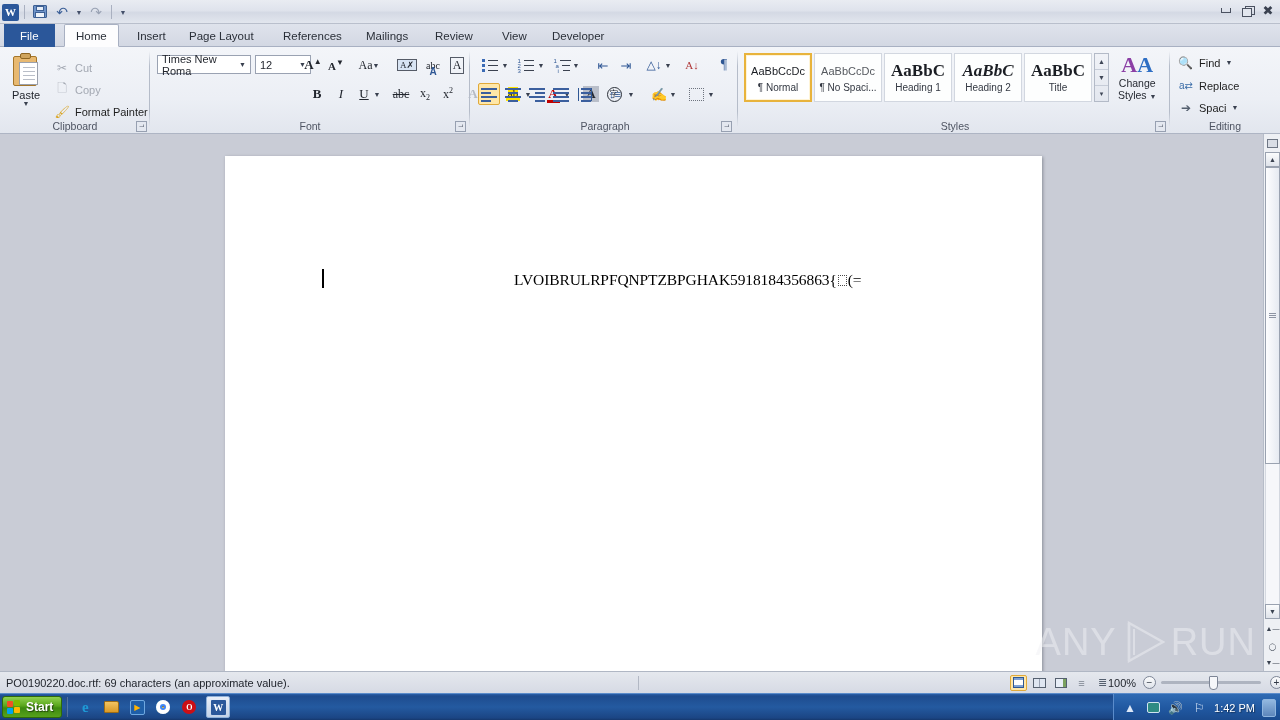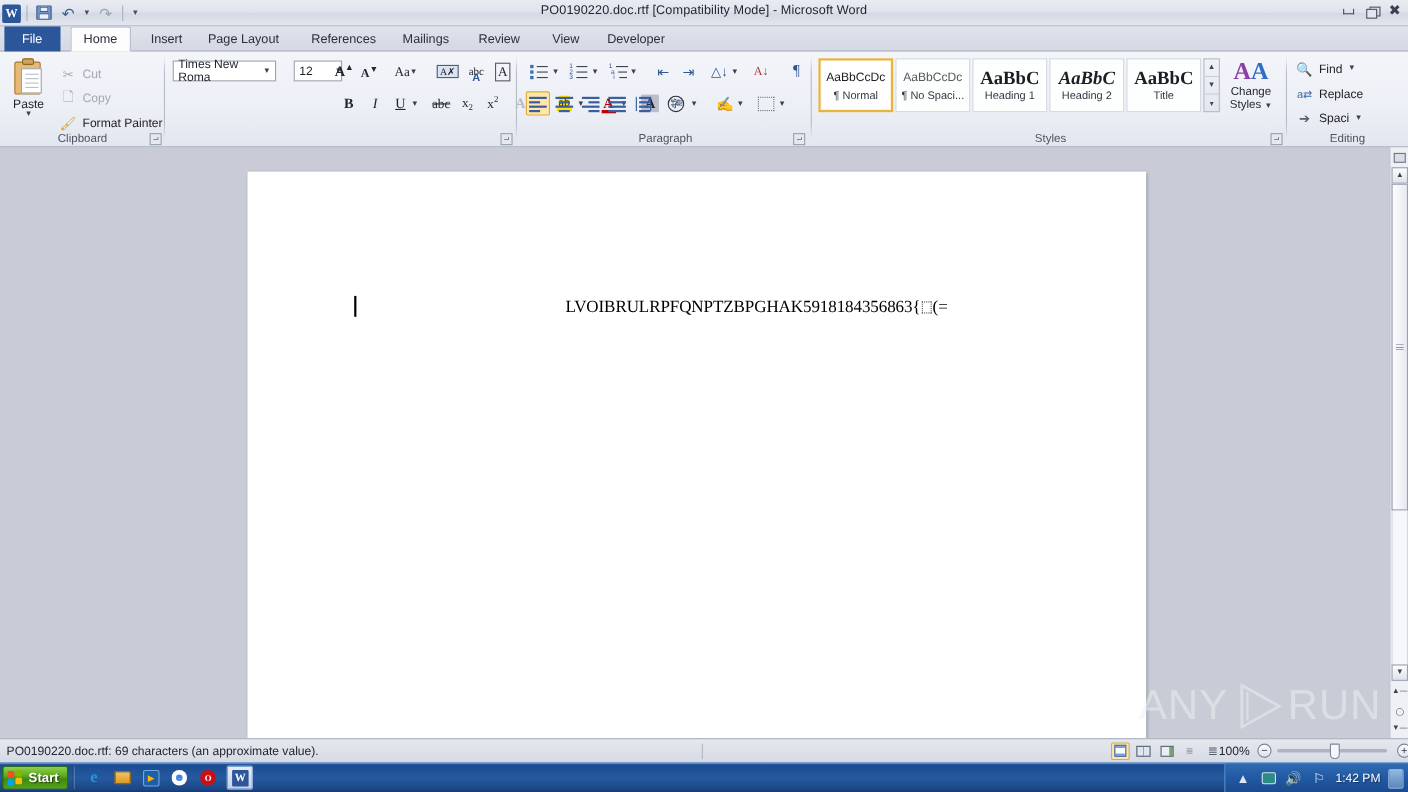--- a/index.html
+++ b/index.html
@@ -330,21 +330,20 @@
         </div>
       <div class="qat-btn">
           <span class="arrow-glyph arrow-dim">↷</span>
         </div>
       <div class="qat-sep"></div>
       <div class="qat-btn" style="width:12px">
           <span class="tiny-caret">▼</span>
         </div>
     </div>
 
-    <div class="title-text">PO0190220.doc.rtf [Compatibility Mode]  -  Microsoft Word</div>
 
     <div class="wincontrols">
       <div class="wc">
           <span class="wc-min"></span>
         </div>
       <div class="wc">
           <span class="wc-rest"></span>
         </div>
       <div class="wc">
           <span class="wc-close">✖</span>
@@ -393,21 +392,21 @@
       <div class="group-label" style="left:0; width:150px;">Clipboard</div>
       <div class="dlg-launch" style="left:136px;"></div>
       <div class="group-div" style="left:149px;"></div>
     </div>
 
     <div class="group" style="left:150px; width:320px;">
       <div class="combo" style="left:7px; top:8px; width:94px;">
         <span>Times New Roma</span>
         <span class="cb-caret">▼</span>
       </div>
-      <div class="combo" style="left:105px; top:8px; width:44px;margin-left:12px;">
+      <div class="combo" style="left:105px; top:8px; width:56px;">
         <span>12</span>
         <span class="cb-caret">▼</span>
       </div>
 
       <div class="rb" style="left:152px; top:7px;">
           <span class="grow-i">A<sup>▲</sup></span>
         </div>
       <div class="rb" style="left:175px; top:7px;">
           <span class="grow-i" style="font-size:11px">A<sup>▼</sup></span>
         </div>
@@ -472,20 +471,21 @@
       <div class="rb" style="left:412px; top:36px; min-width:10px;">
           <span class="caret-sm">▼</span>
         </div>
       <div class="rb" style="left:430px; top:36px;">
           <span class="bold-i" style="background:#b9bec9;padding:0 3px;">A</span>
         </div>
       <div class="rb" style="left:453px; top:36px;">
           <span style="border:1px solid #2a2f38;border-radius:50%;width:15px;height:15px;display:flex;align-items:center;justify-content:center;font-size:9px;">字</span>
         </div>
 
+      <div class="group-label" style="left:0; width:320px;">Font</div>
       <div class="dlg-launch" style="left:305px;"></div>
       <div class="group-div" style="left:319px;"></div>
     </div>
 
     <div class="group" style="left:470px; width:270px;">
       <div class="rb" style="left:9px; top:7px;">
         <span class="list-ico">
             <span class="bl" style="top:1px"></span>
             <span class="ln" style="top:2px"></span>
         <span class="bl" style="top:6px"></span>

